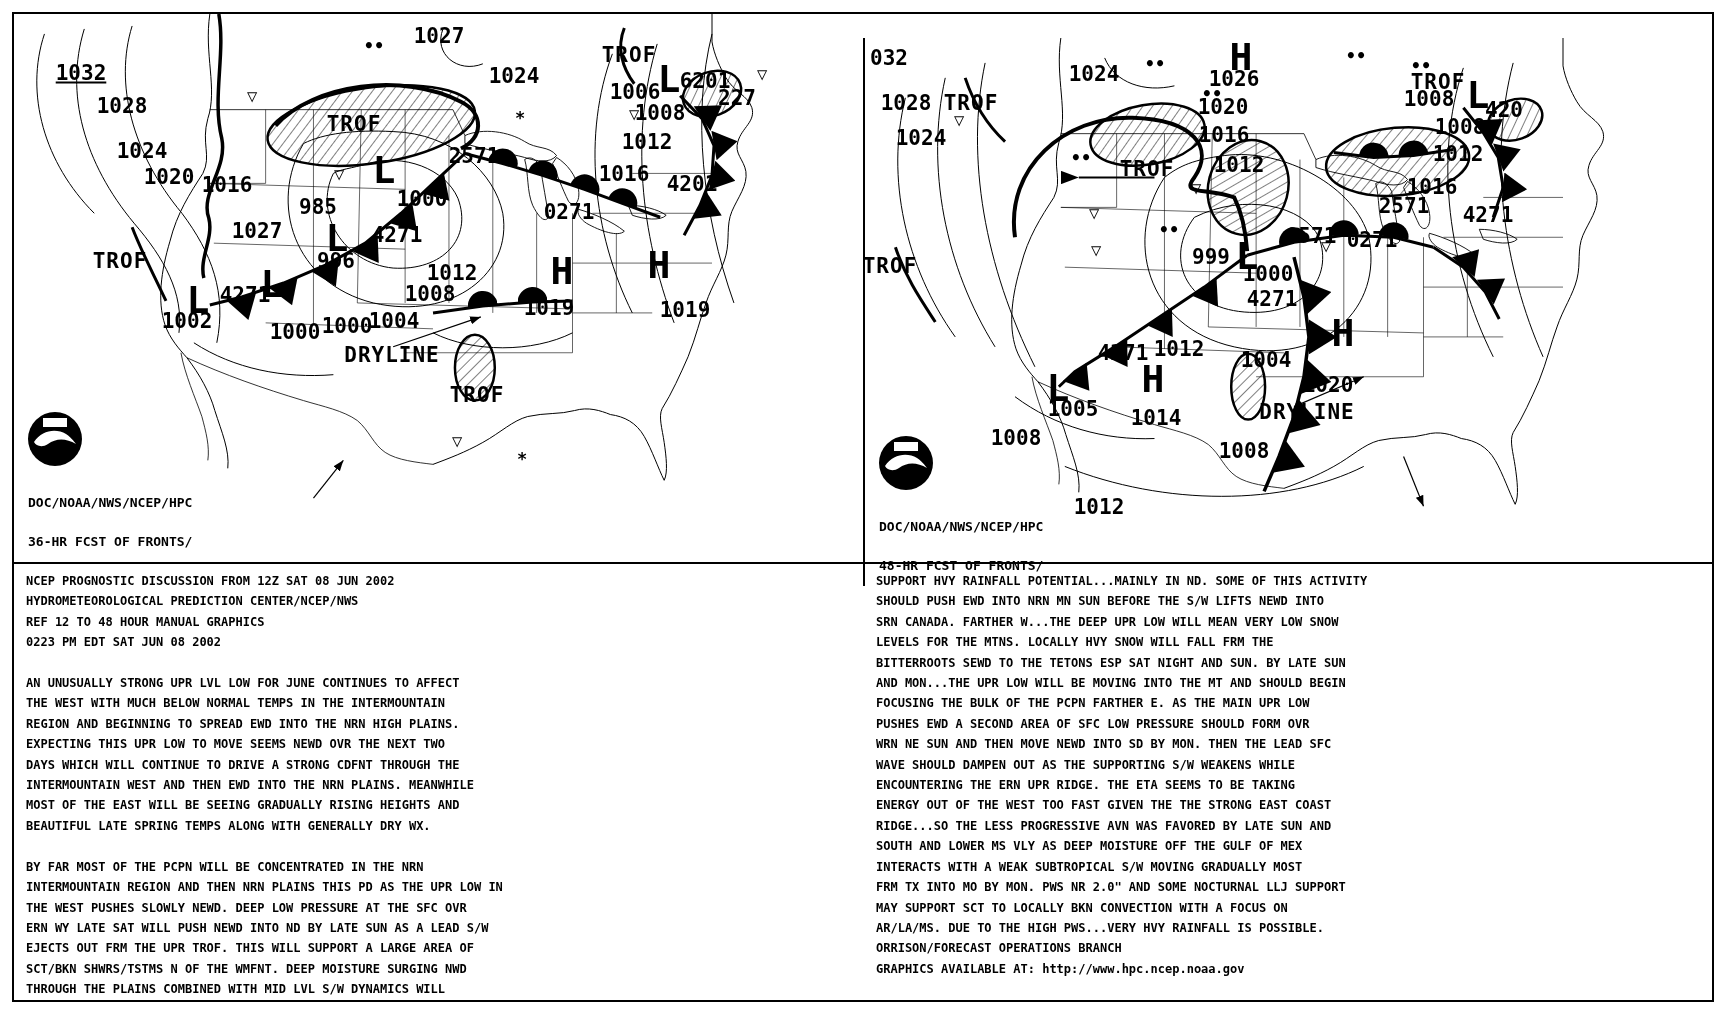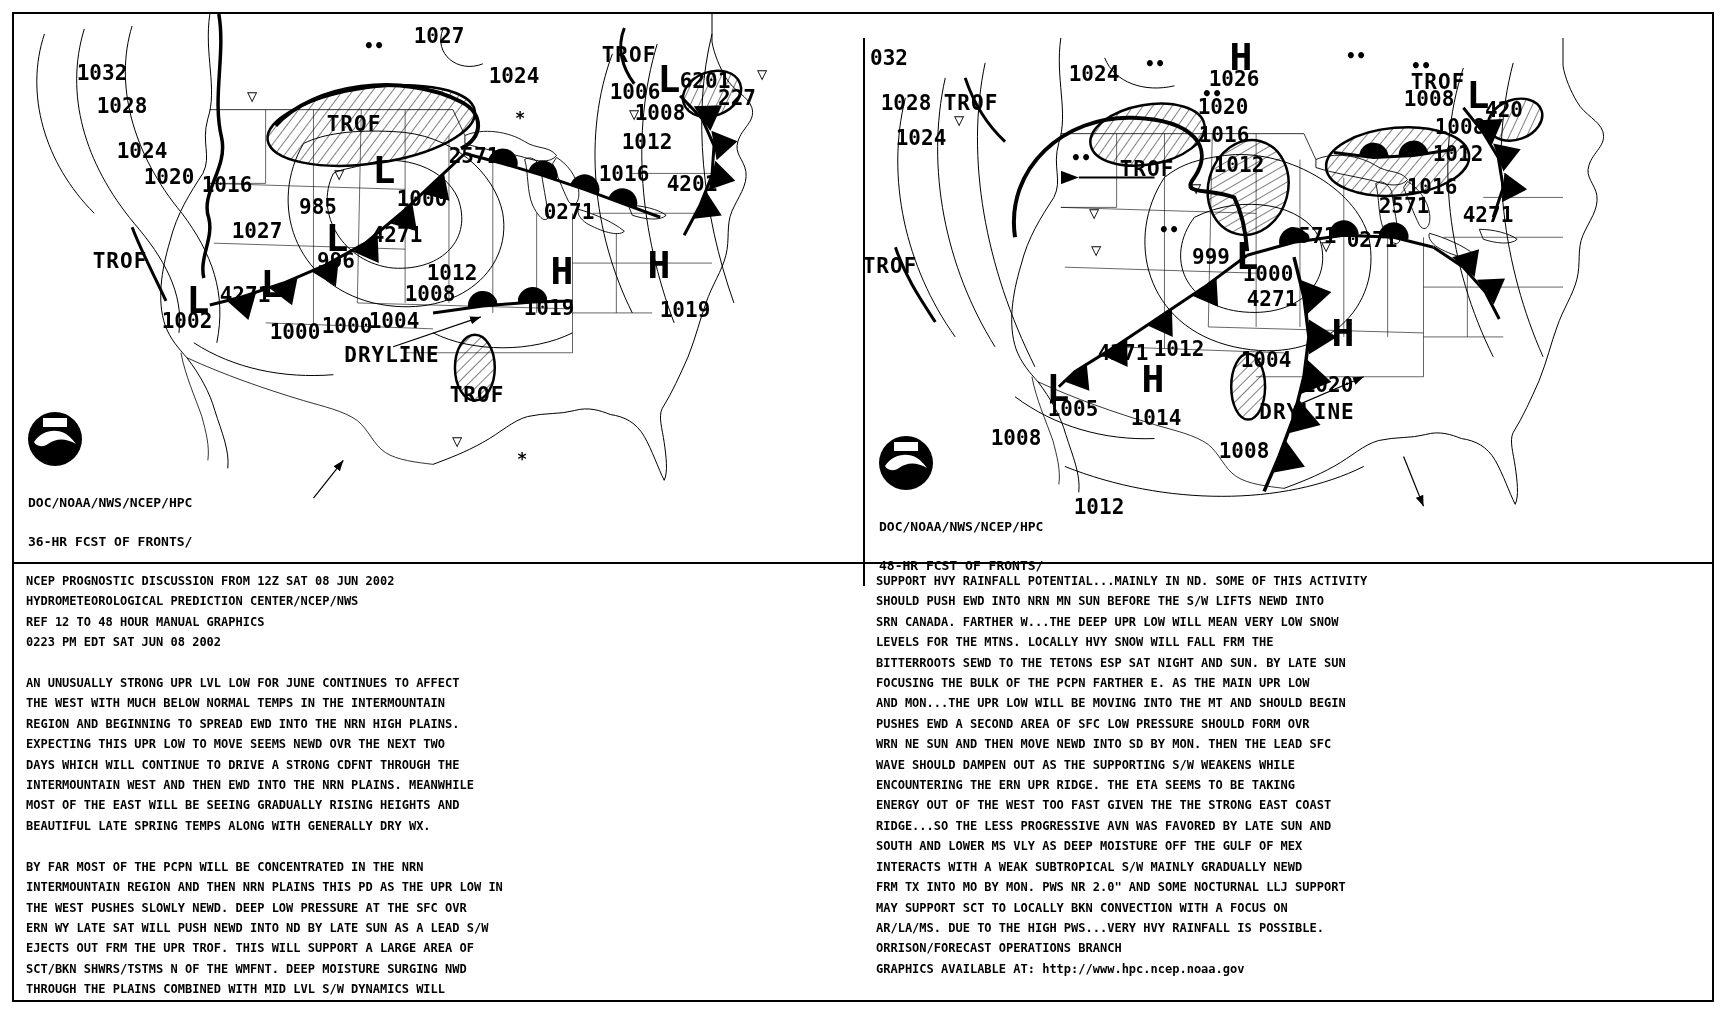--- a/index.html
+++ b/index.html
@@ -96,21 +96,21 @@
           <polyline points="452,140 490,150 530,162 572,176 610,190 648,204" stroke-width="3" marker-mid="url(#warmpip)"></polyline>
           <polyline points="668,82 690,105 702,132 700,162 688,192 672,222" stroke-width="3" marker-mid="url(#coldpip)"></polyline>
           <polyline points="420,300 470,293 520,289 560,288" stroke-width="3" marker-mid="url(#warmpip)"></polyline>
           <path d="M118,214 C128,240 140,262 152,288" stroke-width="3"></path>
           <path d="M612,14 C604,34 610,54 622,70" stroke-width="3"></path>
           <line x1="380" y1="334" x2="468" y2="304" stroke-width="1.2" marker-end="url(#arrowhead)"></line>
           <line x1="300" y1="486" x2="330" y2="448" stroke-width="1.2" marker-end="url(#arrowhead)"></line>
         </g>
       </svg>
       <div class="label-layer">
-          <span class="lbl p" style="left: 88px; top: 59px;">1032</span>
+          <span class="lbl p" style="left: 67px; top: 59px; text-decoration: underline;">1032</span>
           <span class="lbl p" style="left: 108px; top: 92px;">1028</span>
           <span class="lbl p" style="left: 128px; top: 137px;">1024</span>
           <span class="lbl p" style="left: 155px; top: 163px;">1020</span>
           <span class="lbl p" style="left: 213px; top: 171px;">1016</span>
           <span class="lbl p" style="left: 425px; top: 22px;">1027</span>
           <span class="lbl p" style="left: 500px; top: 62px;">1024</span>
           <span class="lbl feat" style="left: 340px; top: 110px;">TROF</span>
           <span class="lbl feat" style="left: 615px; top: 41px;">TROF</span>
           <span class="lbl feat" style="left: 106px; top: 247px;">TROF</span>
           <span class="lbl feat" style="left: 463px; top: 381px;">TROF</span>
@@ -306,30 +306,30 @@
         <div class="tline">EJECTS OUT FRM THE UPR TROF. THIS WILL SUPPORT A LARGE AREA OF</div>
         <div class="tline">SCT/BKN SHWRS/TSTMS N OF THE WMFNT. DEEP MOISTURE SURGING NWD</div>
         <div class="tline">THROUGH THE PLAINS COMBINED WITH MID LVL S/W DYNAMICS WILL</div>
       </div>
     <div class="text-col discussion-right">
         <div class="tline">SUPPORT HVY RAINFALL POTENTIAL...MAINLY IN ND. SOME OF THIS ACTIVITY</div>
         <div class="tline">SHOULD PUSH EWD INTO NRN MN SUN BEFORE THE S/W LIFTS NEWD INTO</div>
         <div class="tline">SRN CANADA. FARTHER W...THE DEEP UPR LOW WILL MEAN VERY LOW SNOW</div>
         <div class="tline">LEVELS FOR THE MTNS. LOCALLY HVY SNOW WILL FALL FRM THE</div>
         <div class="tline">BITTERROOTS SEWD TO THE TETONS ESP SAT NIGHT AND SUN. BY LATE SUN</div>
+        <div class="tline">AND MON...THE UPR LOW WILL BE MOVING INTO THE MT AND SHOULD BEGIN</div>
         <div class="tline">FOCUSING THE BULK OF THE PCPN FARTHER E. AS THE MAIN UPR LOW</div>
-        <div class="tline">AND MON...THE UPR LOW WILL BE MOVING INTO THE MT AND SHOULD BEGIN</div>
         <div class="tline">PUSHES EWD A SECOND AREA OF SFC LOW PRESSURE SHOULD FORM OVR</div>
         <div class="tline">WRN NE SUN AND THEN MOVE NEWD INTO SD BY MON. THEN THE LEAD SFC</div>
         <div class="tline">WAVE SHOULD DAMPEN OUT AS THE SUPPORTING S/W WEAKENS WHILE</div>
         <div class="tline">ENCOUNTERING THE ERN UPR RIDGE. THE ETA SEEMS TO BE TAKING</div>
         <div class="tline">ENERGY OUT OF THE WEST TOO FAST GIVEN THE THE STRONG EAST COAST</div>
         <div class="tline">RIDGE...SO THE LESS PROGRESSIVE AVN WAS FAVORED BY LATE SUN AND</div>
         <div class="tline">SOUTH AND LOWER MS VLY AS DEEP MOISTURE OFF THE GULF OF MEX</div>
-        <div class="tline">INTERACTS WITH A WEAK SUBTROPICAL S/W MAINLY GRADUALLY NEWD</div>
+        <div class="tline">INTERACTS WITH A WEAK SUBTROPICAL S/W MOVING GRADUALLY MOST</div>
         <div class="tline">FRM TX INTO MO BY MON. PWS NR 2.0" AND SOME NOCTURNAL LLJ SUPPORT</div>
         <div class="tline">MAY SUPPORT SCT TO LOCALLY BKN CONVECTION WITH A FOCUS ON</div>
         <div class="tline">AR/LA/MS. DUE TO THE HIGH PWS...VERY HVY RAINFALL IS POSSIBLE.</div>
         <div class="tline">ORRISON/FORECAST OPERATIONS BRANCH</div>
         <div class="tline">GRAPHICS AVAILABLE AT: http://www.hpc.ncep.noaa.gov</div>
       </div>
   </div>
 
 </div>
 

